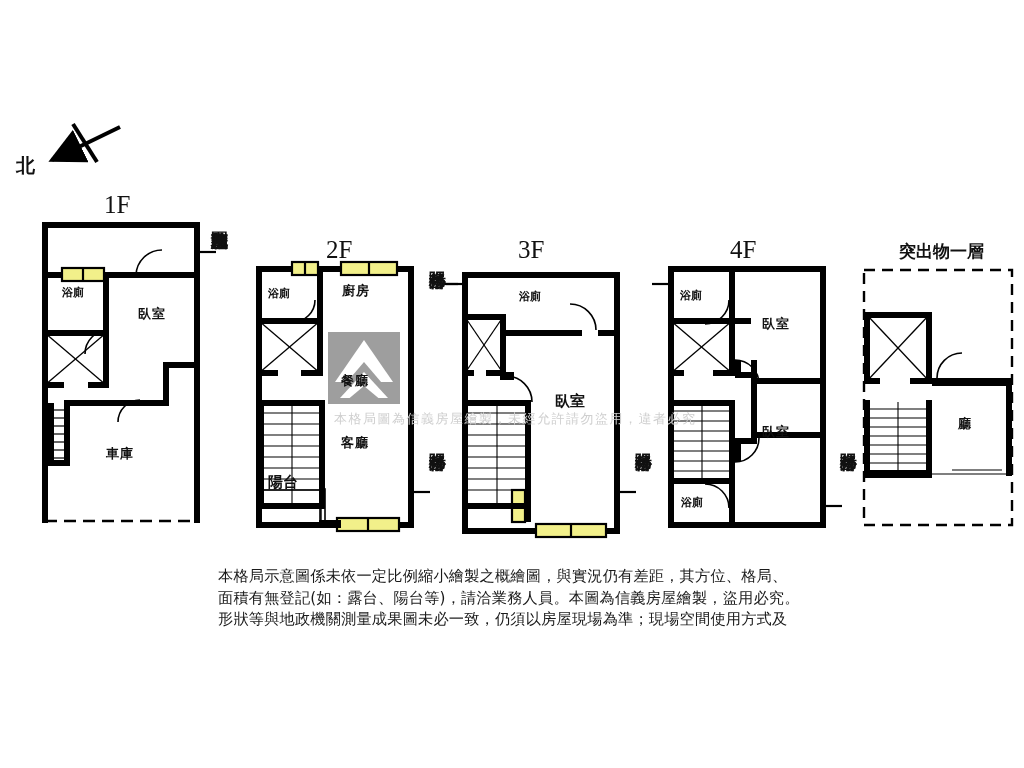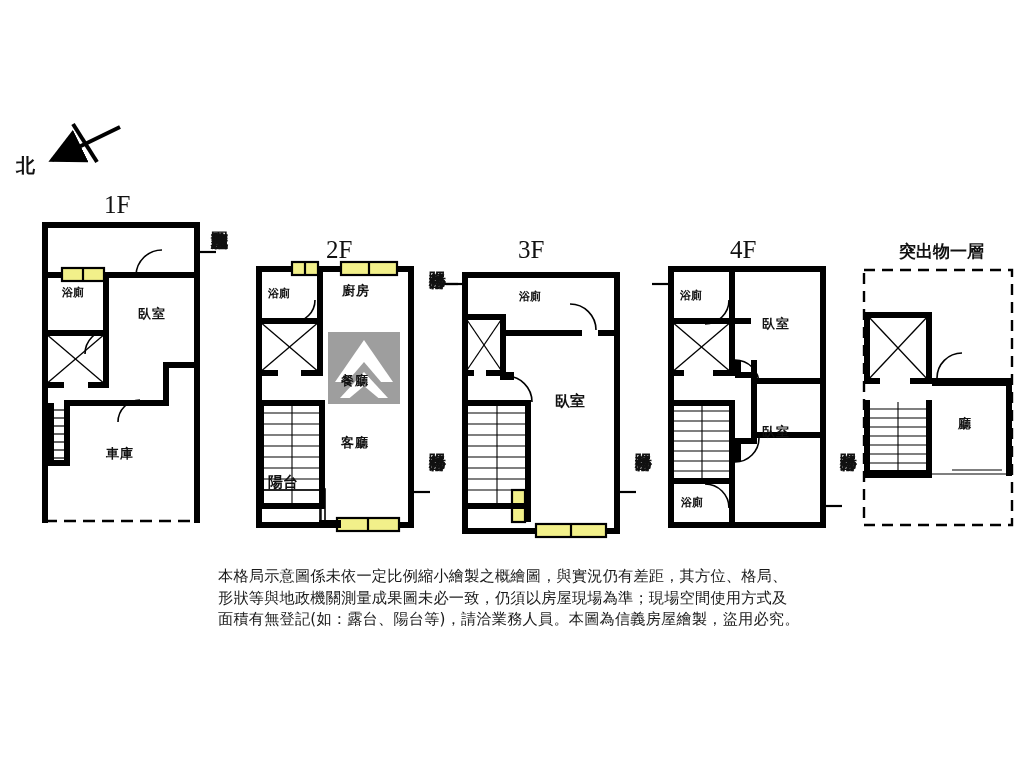--- a/index.html
+++ b/index.html
@@ -315,20 +315,21 @@
   </g>
 </svg>
 
 <div id="wm">
   <div id="wm-logo">
     <div class="roof"></div>
       <div class="roof2"></div>
     <div class="roof3"></div>
       <div class="roof4"></div>
   </div>
+  <div id="wm-sub">本格局圖為信義房屋繪製，未經允許請勿盜用，違者必究</div>
 </div>
 
 <div class="northlabel" style="left:16px;top:153px;">北</div>
 
 <div class="floorlabel" style="left:104px;top:191px;text-align:right;">1F</div>
 <div class="floorlabel" style="left:326px;top:236px;">2F</div>
 <div class="floorlabel" style="left:518px;top:236px;">3F</div>
 <div class="floorlabel" style="left:730px;top:236px;">4F</div>
 <div class="toplabel" style="left:899px;top:240px;">突出物一層</div>
 
@@ -352,15 +353,15 @@
 <div class="roomlabel rl-sm" style="left:680px;top:288px;">浴廁</div>
 <div class="roomlabel rl-lg" style="left:762px;top:315px;">臥室</div>
 <div class="roomlabel rl-lg" style="left:762px;top:423px;">臥室</div>
 <div class="roomlabel rl-sm" style="left:681px;top:495px;">浴廁</div>
 <div class="vlabel" style="left:838px;top:440px;">陽台外移</div>
 
 <div class="roomlabel rl-lg" style="left:958px;top:415px;">廳</div>
 
 <div id="disclaimer">
   <div>本格局示意圖係未依一定比例縮小繪製之概繪圖，與實況仍有差距，其方位、格局、</div>
+  <div>面積有無登記(如：露台、陽台等)，請洽業務人員。本圖為信義房屋繪製，盜用必究。</div>
   <div>形狀等與地政機關測量成果圖未必一致，仍須以房屋現場為準；現場空間使用方式及</div>
-  <div>面積有無登記(如：露台、陽台等)，請洽業務人員。本圖為信義房屋繪製，盜用必究。</div>
 </div>
 
 </body></html>

